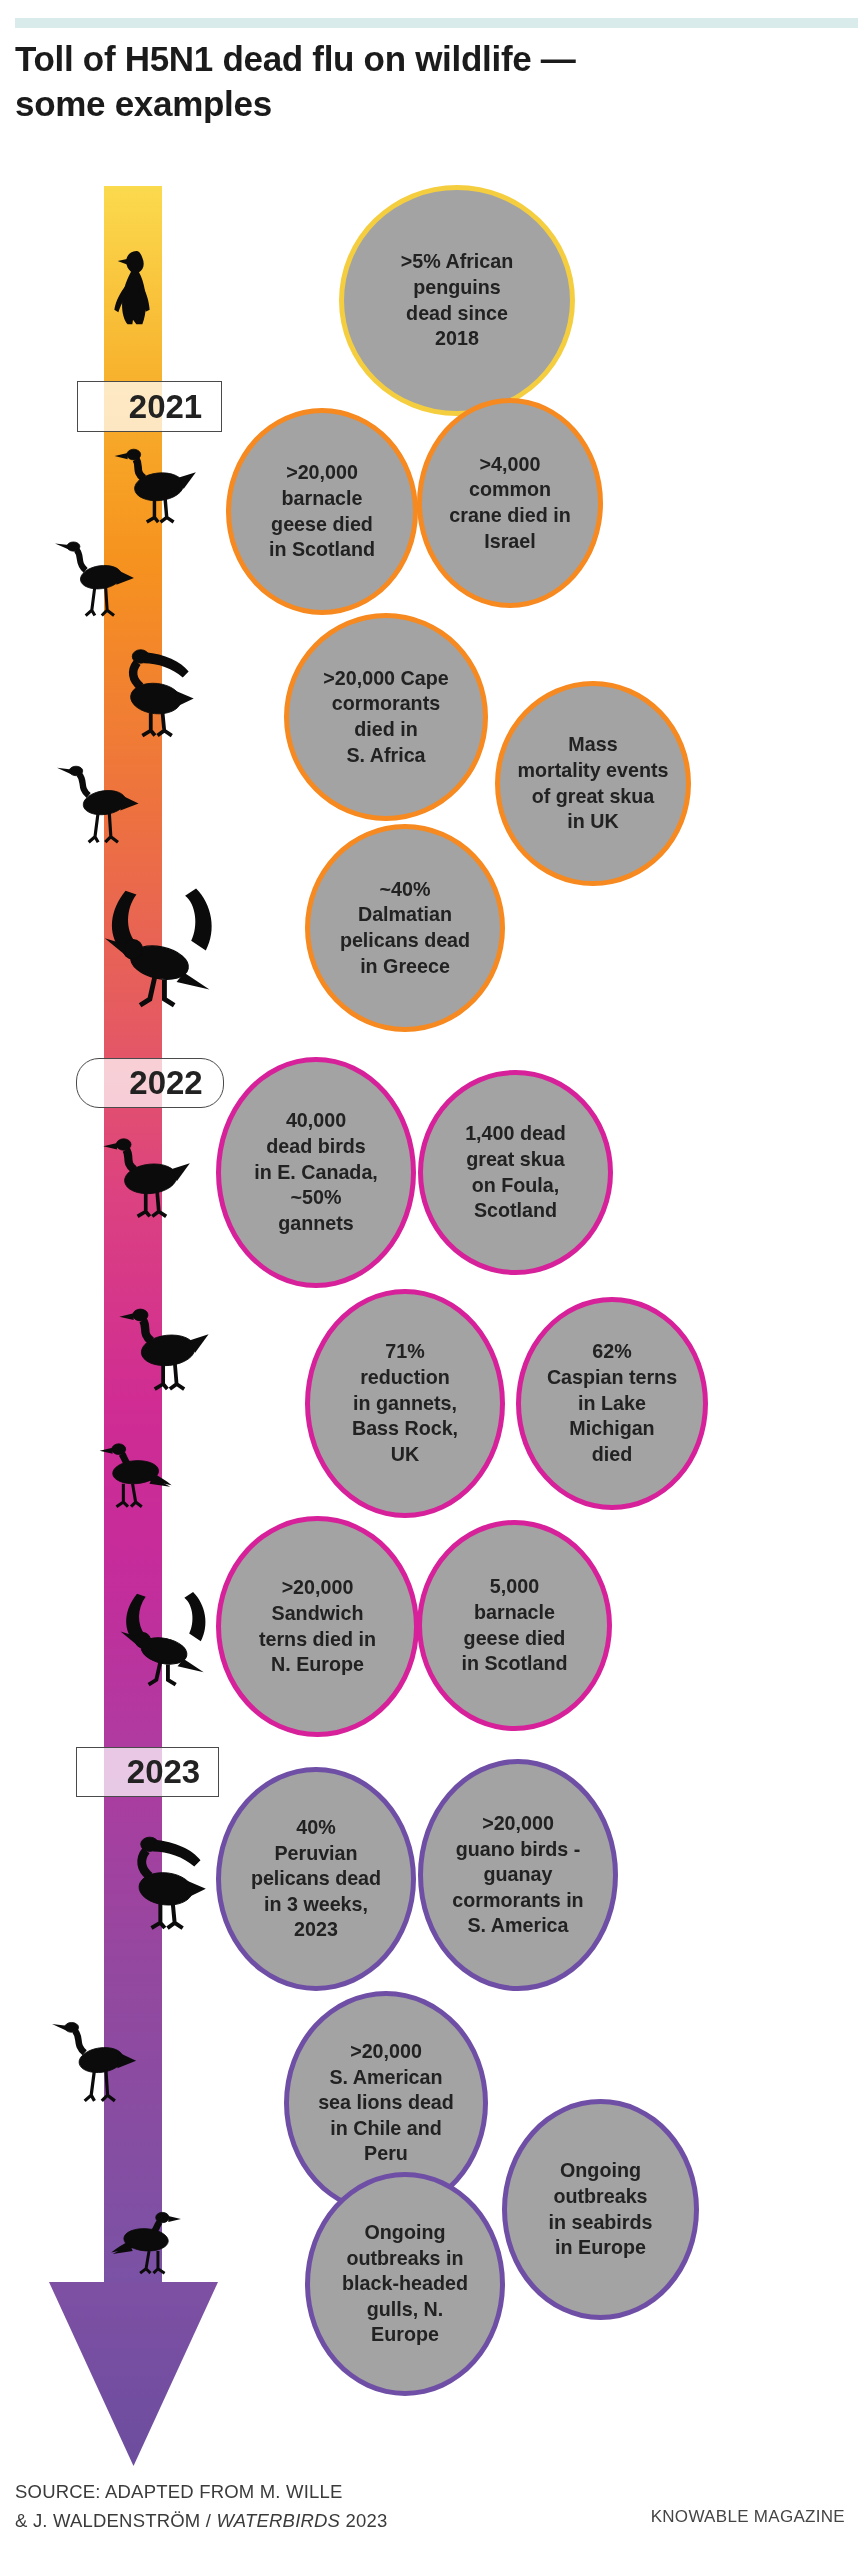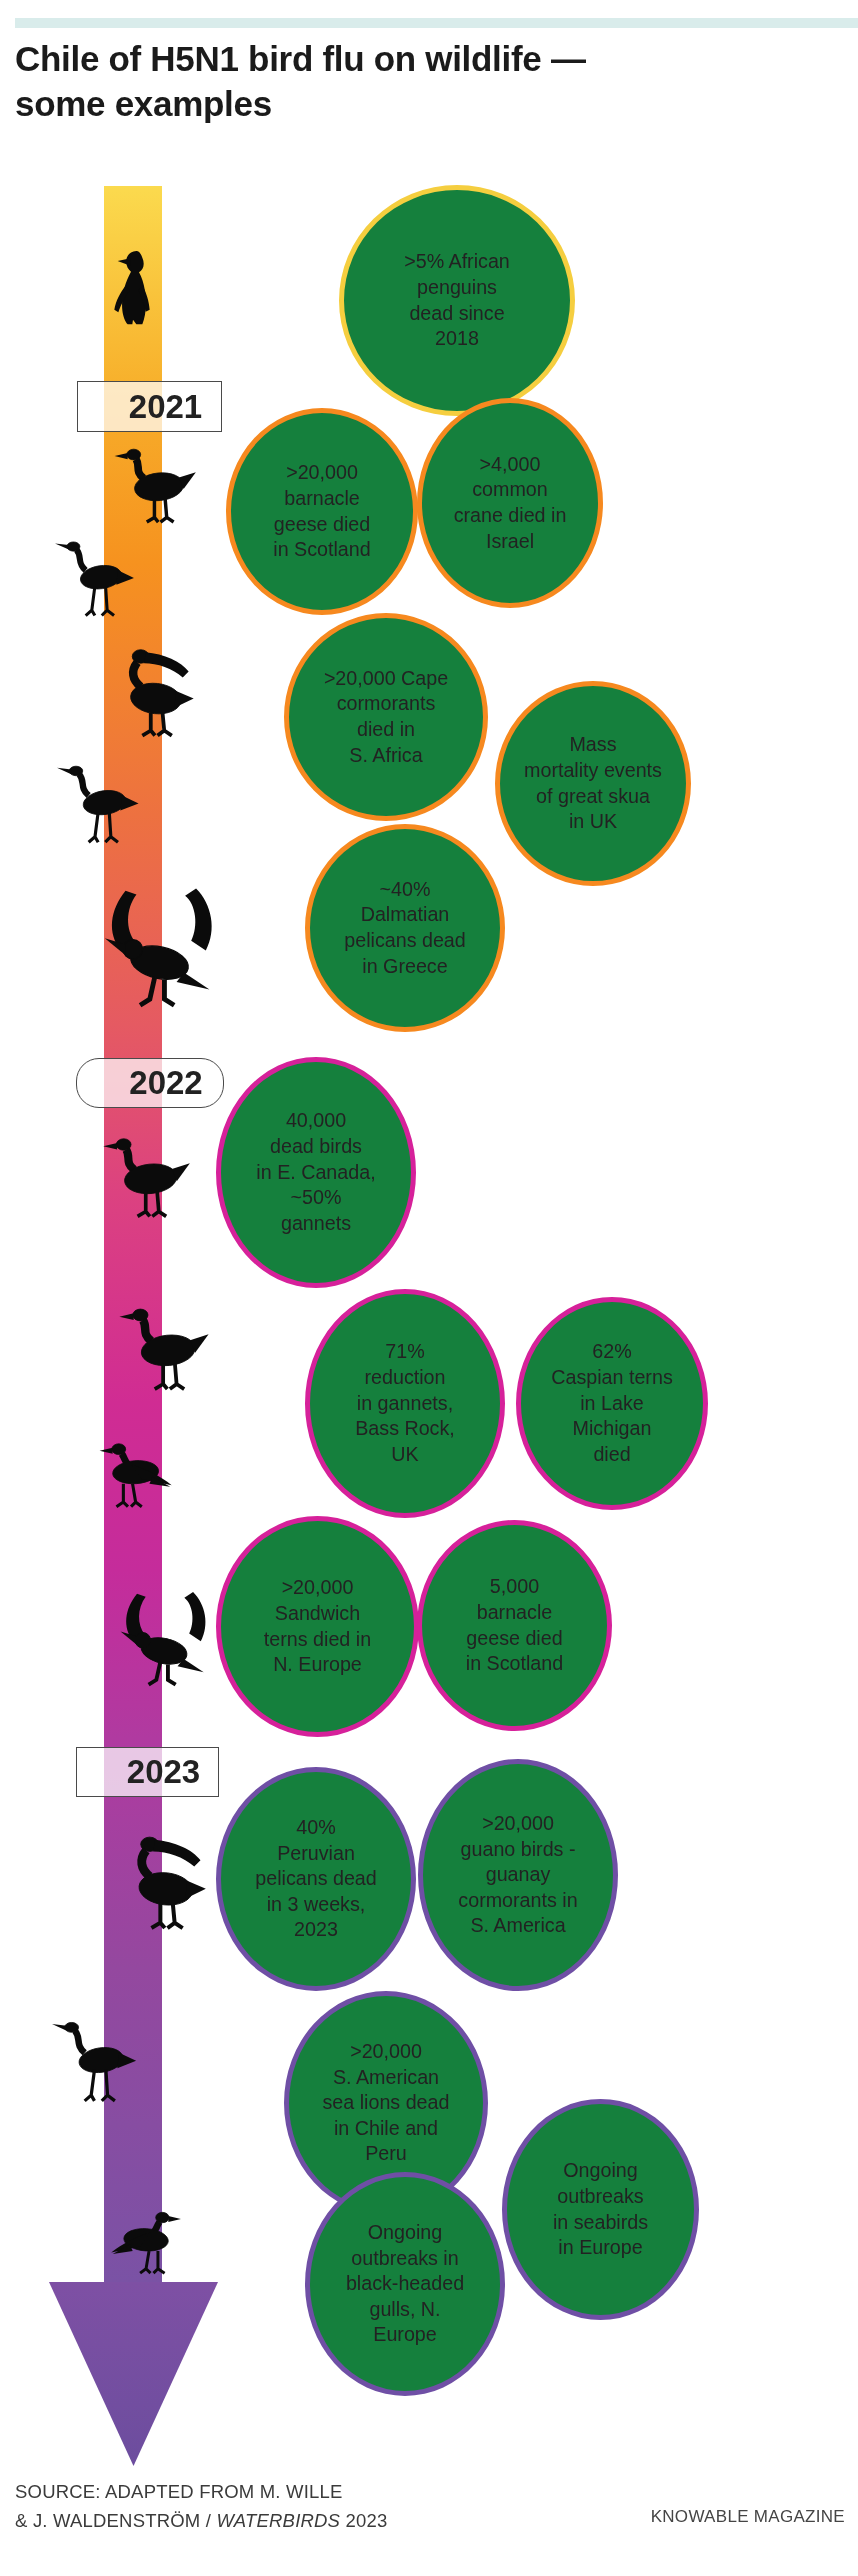--- a/index.html
+++ b/index.html
@@ -20,22 +20,22 @@
   #arrow-head{position:absolute;left:49px;top:2282px;width:169px;height:184px;z-index:1;}
 
   
   .year-box{position:absolute;z-index:3;border:1.8px solid #4a4a4a;background:rgba(255,255,255,0.72);
     display:flex;align-items:center;justify-content:center;font-size:33px;font-weight:700;color:#222;padding-left:32px;}
   #year-2021{left:77px;top:381px;width:111px;height:49px;}
   #year-2022{left:76px;top:1058px;width:114px;height:48px;border-radius:23px;}
   #year-2023{left:76px;top:1747px;width:109px;height:48px;}
 
   
-  .bubble{position:absolute;z-index:2;border-radius:50%;background:#15803d;display:flex;
-    align-items:center;justify-content:center;text-align:center;}
+  .bubble{position:absolute;z-index:2;border-radius:50%;background:#a3a3a3;display:flex;
+    align-items:center;justify-content:center;text-align:center;font-weight:bold;}
   .bubble .bubble-text{font-size:19.7px;line-height:1.3;color:#222;width:88%;}
   .c-yellow {border:5.4px solid #f5ce3f;}
   .c-orange {border:5.4px solid #f6891f;}
   .c-magenta{border:5.4px solid #d6219a;}
   .c-purple {border:5.4px solid #6f4fa5;}
 
   #bub-0 {left:339px;top:185px; width:226px;height:221px;}
   #bub-1 {left:226px;top:408px; width:182px;height:197px;}
   #bub-2 {left:417px;top:398px; width:176px;height:200px;}
   #bub-3 {left:284px;top:613px;width:194px;height:198px;}
@@ -132,21 +132,21 @@
         <path d="M70 31 C66 37 66 41 62 45" stroke-width="9" fill="none"></path>
         <ellipse cx="52" cy="55" rx="30" ry="15" transform="rotate(4 52 55)"></ellipse>
         <path d="M58 45 C38 51 20 60 5 72 L44 64 Z" stroke="none"></path>
         <path d="M30 61 L7 74 L34 70 Z" stroke="none"></path>
         <path d="M56 70 L52 94 L44 100 M52 94 L58 100 M68 70 L68 94 L62 100 M68 94 L77 100" stroke-width="4" fill="none"></path>
       </g>
     </defs>
   </svg>
 
   <div id="top-bar"></div>
-  <div id="title" class="pre">Chile of H5N1 bird flu on wildlife —
+  <div id="title" class="pre">Toll of H5N1 dead flu on wildlife —
 some examples</div>
 
   <div id="arrow-shaft"></div>
   <svg id="arrow-head" viewBox="0 0 284 308" preserveAspectRatio="none">
     <defs>
       <linearGradient id="headgrad" x1="0" y1="0" x2="0" y2="1">
         <stop offset="0" stop-color="#7e50a4"></stop>
           <stop offset="1" stop-color="#6c4d9e"></stop>
       </linearGradient>
     </defs>
@@ -265,20 +265,26 @@
 pelicans dead
 in Greece</span>
     </div>
   <div class="bubble c-magenta" id="bub-6">
       <span class="bubble-text pre">40,000
 dead birds
 in E. Canada,
 ~50%
 gannets</span>
     </div>
+  <div class="bubble c-magenta" id="bub-7">
+      <span class="bubble-text pre">1,400 dead
+great skua
+on Foula,
+Scotland</span>
+    </div>
   <div class="bubble c-magenta" id="bub-8">
       <span class="bubble-text pre">71%
 reduction
 in gannets,
 Bass Rock,
 UK</span>
     </div>
   <div class="bubble c-magenta" id="bub-9">
       <span class="bubble-text pre">62%
 Caspian terns

